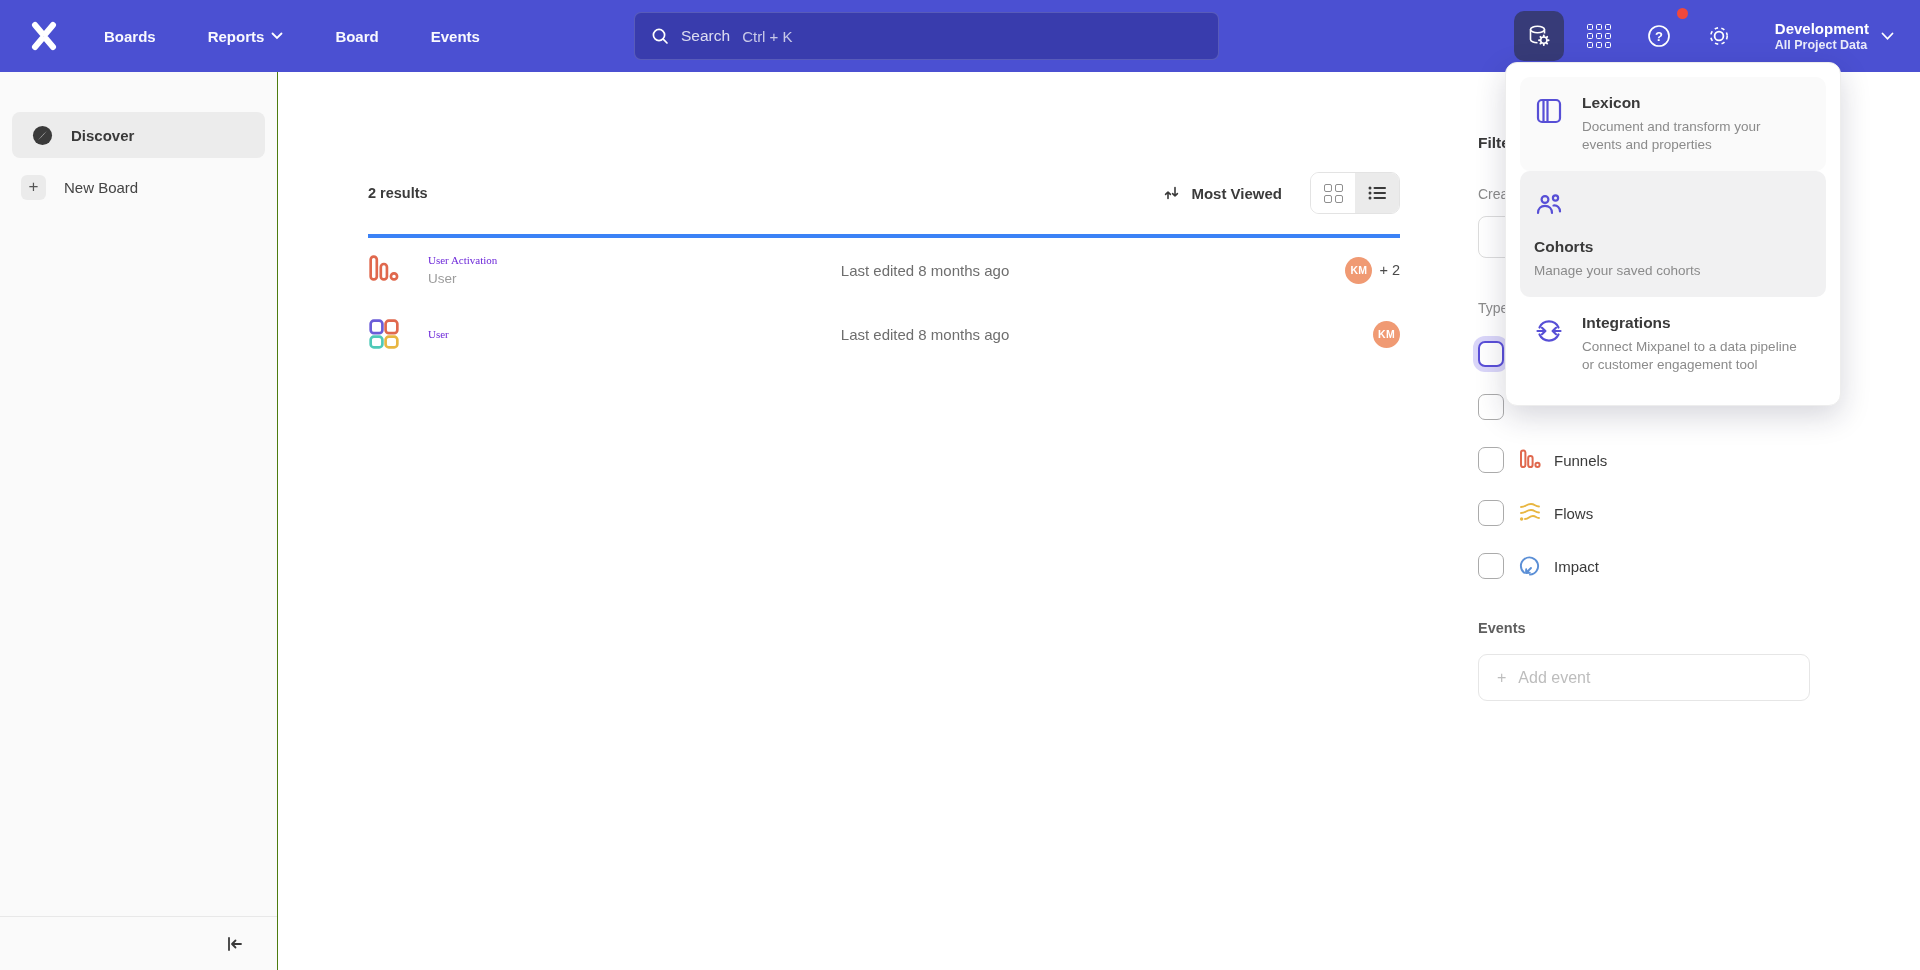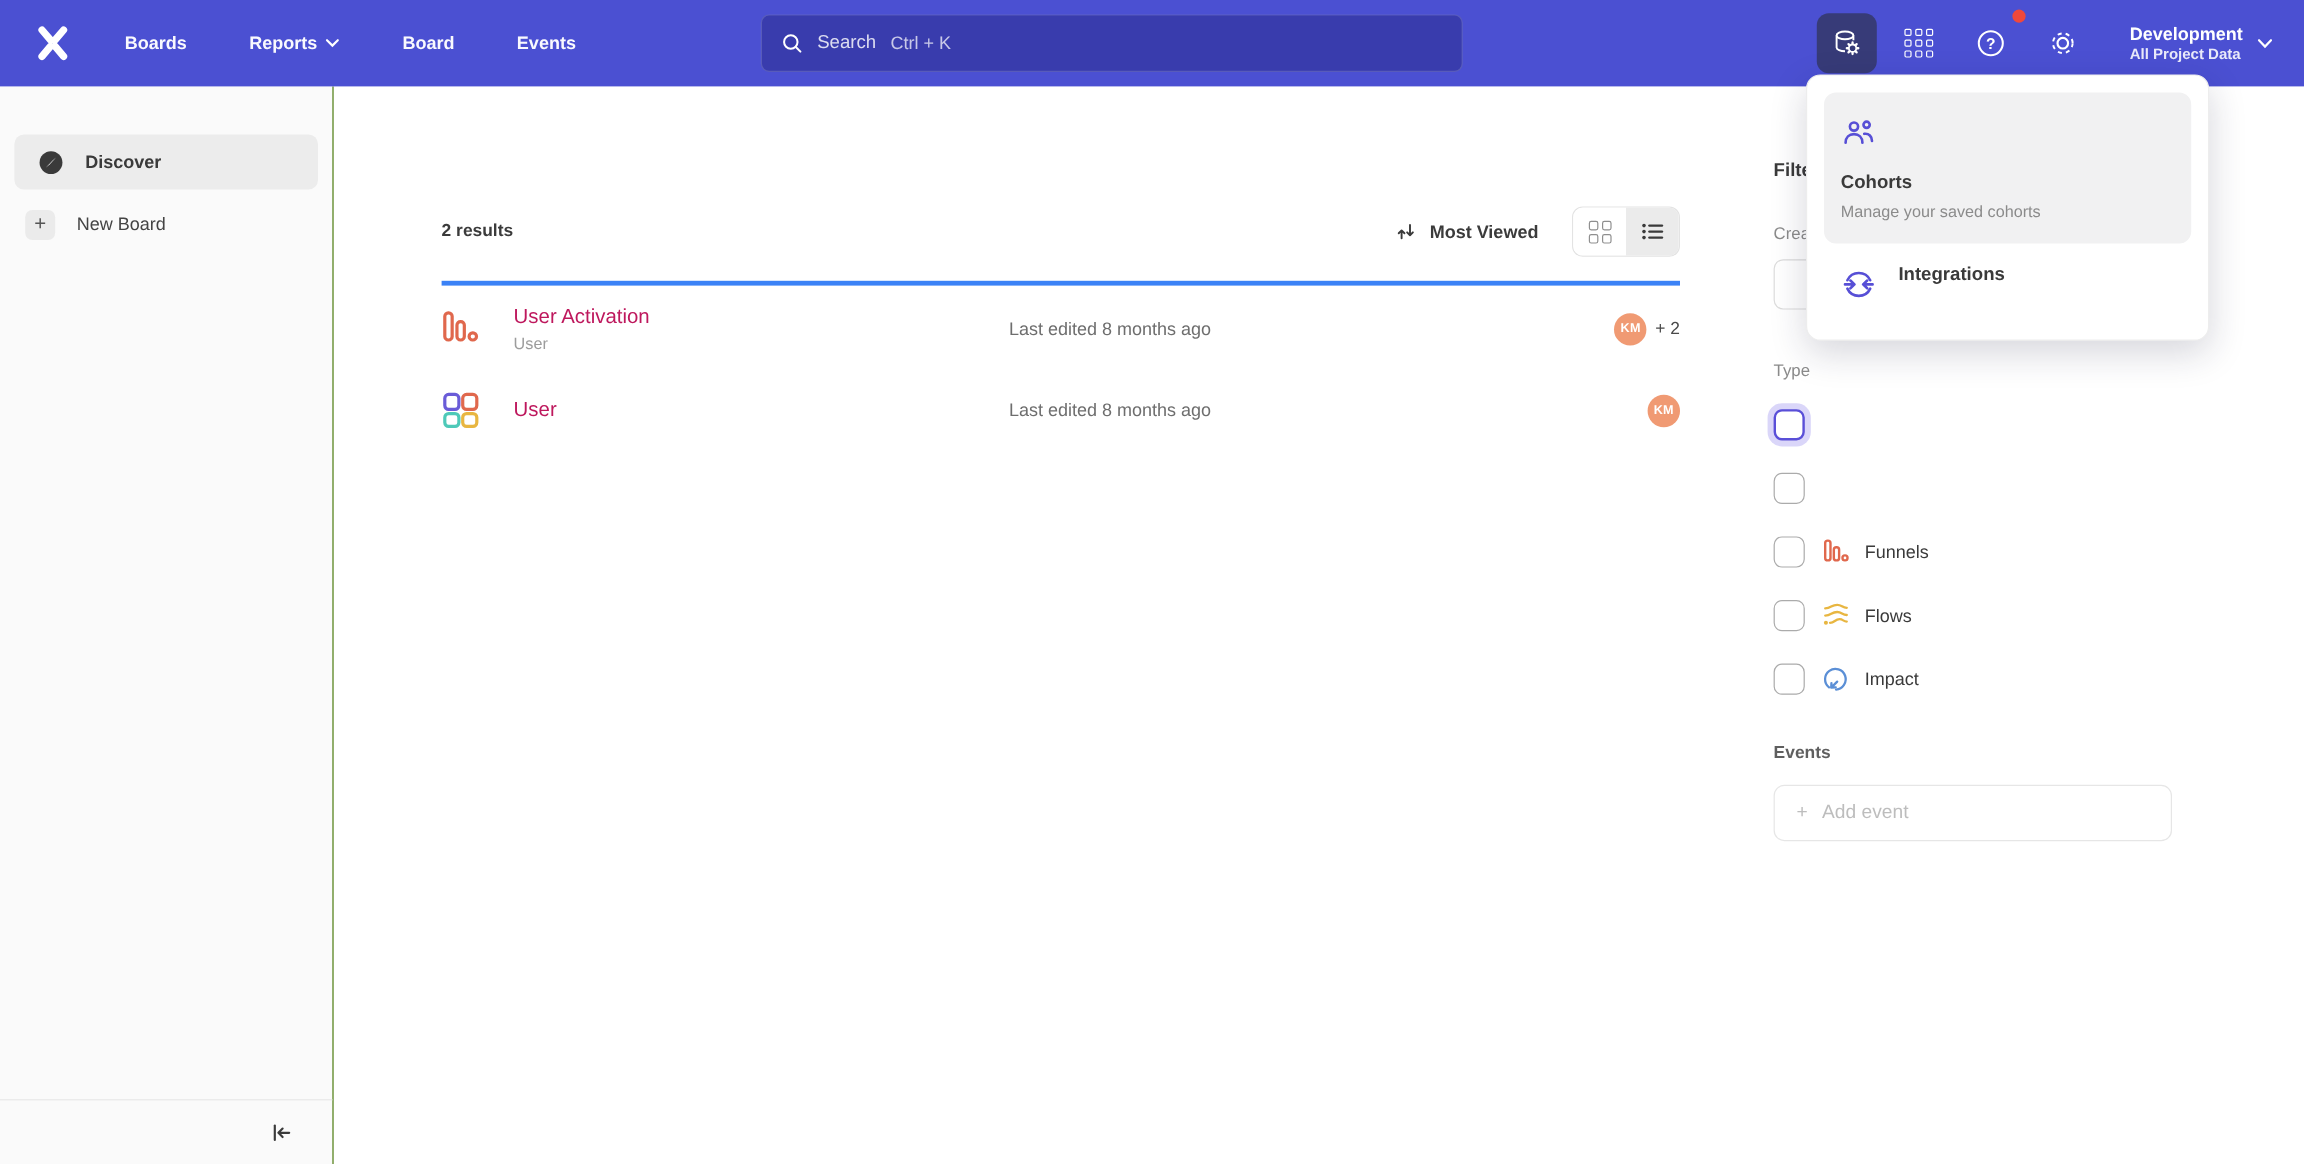--- a/index.html
+++ b/index.html
@@ -56,21 +56,21 @@
   .view-toggle { margin-left:28px; display:flex; border:1px solid #e3e3e3; border-radius:9px; overflow:hidden; }
   .view-seg { width:44px; height:40px; display:grid; place-items:center; cursor:pointer; background:#fff; }
   .view-seg.active { background:#ebebeb; }
   .grid4 { display:grid; grid-template-columns:repeat(2,8px); grid-template-rows:repeat(2,8px); gap:3px; }
   .grid4 span { border:1.6px solid #8f8f8f; border-radius:2px; }
 
   .row { display:flex; align-items:center; padding:16px 0; cursor:pointer; }
   .row:first-of-type { margin-top:12px; }
   .row-icon { width:32px; height:32px; margin-right:28px; flex:0 0 auto; }
   .row-text { width:40%; }
-  .row-title { font-size:17px; font-weight:500; color:#be185d; }
+  .row-title { font-size:11px; font-weight:500; color:#6d28d9;font-family:Liberation Serif, serif; }
   .row-sub { font-size:13.5px; color:#9c9c9c; margin-top:5px; }
   .row-edited { flex:1; font-size:15px; color:#6e6e6e; }
   .row-people { display:flex; align-items:center; gap:7px; justify-content:flex-end; min-width:110px; }
   .avatar { width:27px; height:27px; border-radius:50%; background:#f09a73; color:#fff;
     font-size:10.5px; font-weight:700; display:grid; place-items:center; letter-spacing:.3px; }
   .extra { font-size:14.5px; color:#4a4a4a; }
 
   
   .filter-panel { width:442px; background:#fff; padding:62px 0 0 0; }
   .fp-title { font-size:15.5px; font-weight:700; color:#3a3a3a; }
@@ -330,20 +330,30 @@
 
     <div class="fp-events">Events</div>
     <div class="add-event">
       <span>+</span>
       <span>Add event</span>
     </div>
   </aside>
 </div>
 
 <div class="dropdown">
+  <div class="dd-item subtle">
+    <svg class="dd-icon" viewBox="0 0 30 30">
+      <rect x="4" y="4" width="22" height="22" rx="4" stroke="#574fd6" stroke-width="2.2" fill="none"></rect>
+      <path d="M9.5 4 V26 M13.5 4 V26" stroke="#574fd6" stroke-width="2.2"></path>
+    </svg>
+    <div>
+      <div class="dd-title">Lexicon</div>
+      <div class="dd-desc">Document and transform your events and properties</div>
+    </div>
+  </div>
   <div class="dd-item hover">
     <svg class="dd-icon" viewBox="0 0 30 30">
       <g stroke="#574fd6" stroke-width="2.2" fill="none" stroke-linecap="round">
         <circle cx="11" cy="9.5" r="3.4"></circle>
         <path d="M4 23 C4 18.5 7 15.8 11 15.8 C15 15.8 18 18.5 18 23"></path>
         <circle cx="21.5" cy="8" r="2.6"></circle>
         <path d="M19.5 15.5 C23.5 15 26 17.8 26 21.5"></path>
       </g>
     </svg>
     <div>
@@ -355,15 +365,16 @@
     <svg class="dd-icon" viewBox="0 0 30 30">
       <g stroke="#574fd6" stroke-width="2.2" fill="none" stroke-linecap="round" stroke-linejoin="round">
         <path d="M5.5 11.5 A10.5 10.5 0 0 1 24.5 11.5"></path>
         <path d="M24.5 18.5 A10.5 10.5 0 0 1 5.5 18.5"></path>
         <path d="M3.5 15 H11 M8 11.8 L11.4 15 L8 18.2"></path>
         <path d="M26.5 15 H19 M22 11.8 L18.6 15 L22 18.2"></path>
       </g>
     </svg>
     <div>
       <div class="dd-title">Integrations</div>
+      <div class="dd-desc">Connect Mixpanel to a data pipeline or customer engagement tool</div>
     </div>
   </div>
 </div>
 
 </body></html>

